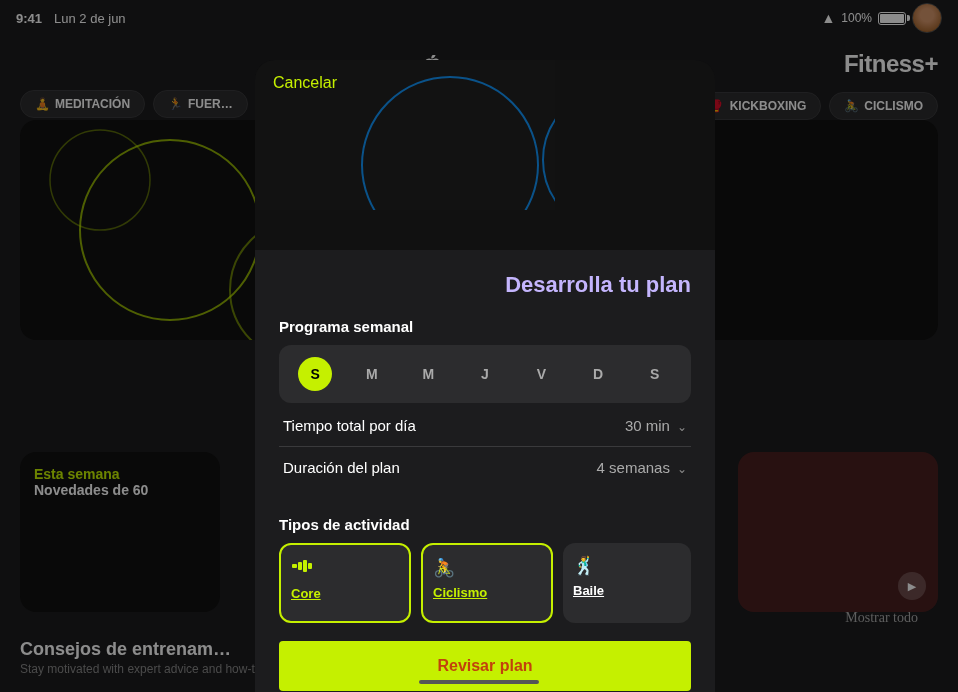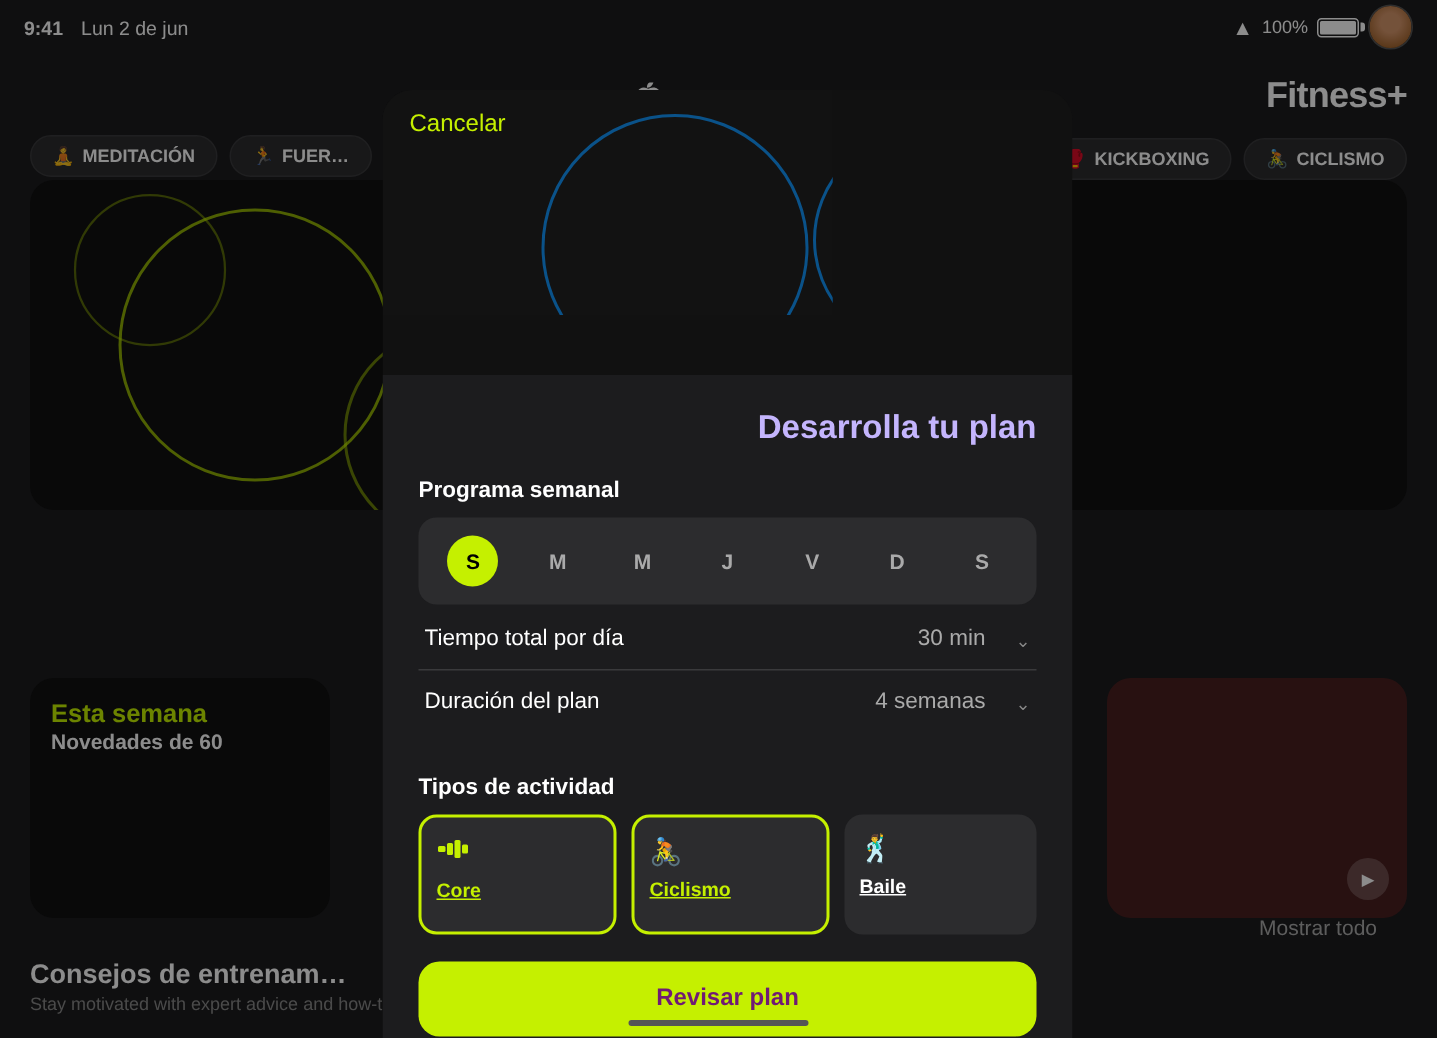--- a/index.html
+++ b/index.html
@@ -153,21 +153,21 @@
     .bg-card-bottom-right {
       position: absolute;
       bottom: 80px; right: 20px;
       width: 200px; height: 160px;
       background: #4a2020;
       border-radius: 16px;
       z-index: 2;
     }
 
     .esta-semana-label {
-      font-size: 17px;
+      font-size: 14px;
       font-weight: 700;
       color: #c5f000;
     }
     .novedades-label {
       font-size: 14px;
       font-weight: 600;
       color: #fff;
     }
 
     
@@ -189,20 +189,21 @@
     .consejos-title {
       font-size: 18px;
       font-weight: 700;
       color: #fff;
     }
     .mostrar-todo {
       position: absolute;
       bottom: 50px; right: 20px;
       font-size: 14px;
       color: #aaa;
+      font-family: Liberation Serif, serif;
     }
     .consejos-sub {
       font-size: 12px;
       color: #888;
       margin-top: 2px;
     }
 
     
     .modal-overlay {
       position: absolute;
@@ -308,21 +309,21 @@
     }
     .settings-label {
       font-size: 15px;
       color: #fff;
     }
     .settings-value {
       font-size: 15px;
       color: #aaa;
       display: flex;
       align-items: flex-end;
-      gap: 20px;
+      gap: 7px;
     }
     .chevron { font-size: 12px; color: #888; }
 
     
     .activity-section {
       margin-top: 28px;
     }
     .activity-cards {
       display: flex;
       gap: 10px;
@@ -352,23 +353,23 @@
       color: #fff;
       text-decoration: underline;
     }
     .activity-card.selected .activity-label {
       color: #c5f000;
     }
 
     
     .review-btn {
       background: #c5f000;
-      color: #701a75;
+      color: #c2410c;
       border: none;
-      border-radius: 14px;
+      border-radius: 4px;
       width: 100%;
       padding: 16px;
       font-size: 16px;
       font-weight: 700;
       cursor: pointer;
       margin-top: 18px;
     }
 
     
     .home-indicator {

